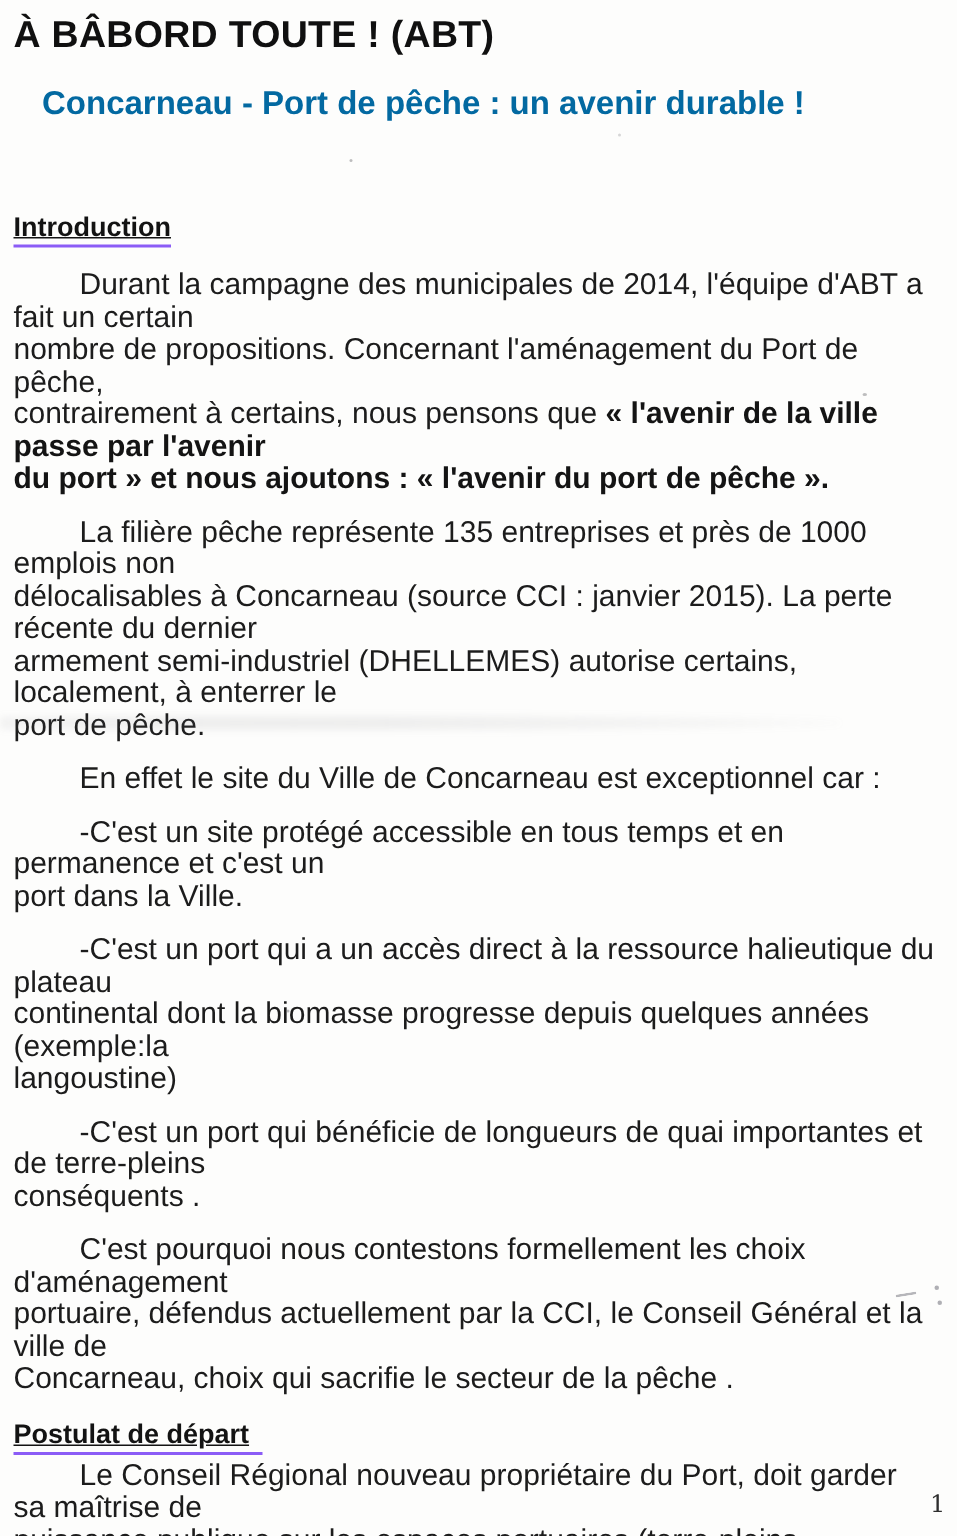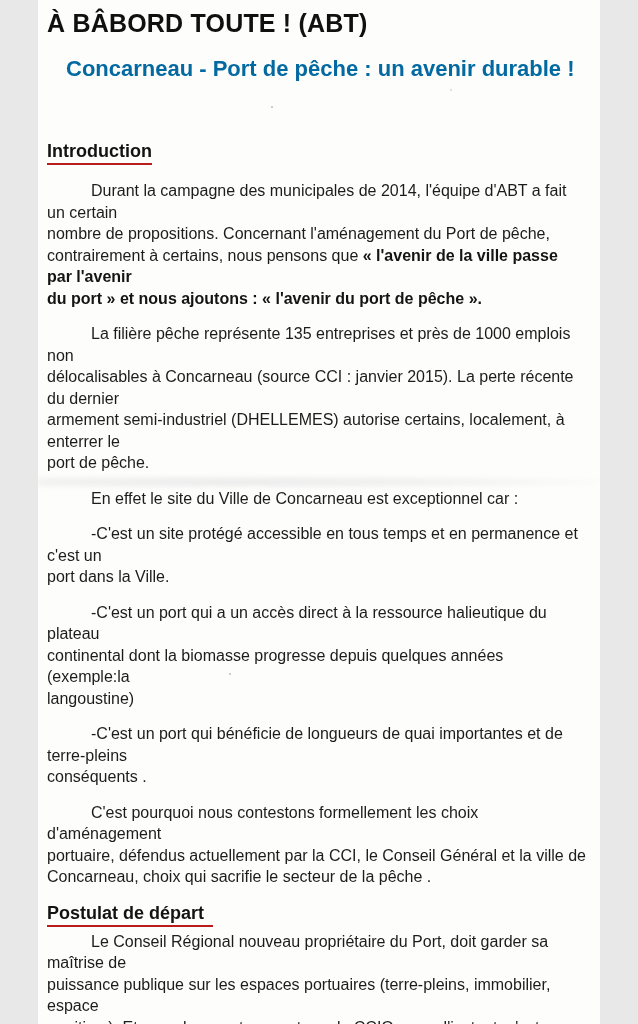--- a/index.html
+++ b/index.html
@@ -3,21 +3,21 @@
 <meta charset="utf-8">
 <style>
   html, body {
     margin: 0;
     padding: 0;
     background: #e8e8e8;
     font-family: "Liberation Sans", sans-serif;
   }
   .page {
     position: relative;
-    width: 562px;
+    width: 638px;
     height: 1024px;
     margin: 0 auto;
     background: #fdfdfc;
     color: #1a1a1a;
     box-sizing: border-box;
     padding: 8px 14px 0 9px;
     overflow: hidden;
   }
   .title {
     font-size: 25px;
@@ -38,26 +38,27 @@
     font-size: 18px;
     line-height: 23px;
     font-weight: 700;
     margin: 0;
     color: #131313;
   }
   .heading-intro { margin: 57px 0 15px 0; }
   .heading-postulat { margin: 14px 0 4px 0; }
   .underlined {
     display: inline-block;
-    border-bottom: 2px solid #b91c1c;
+    border-bottom: 2px solid #8b5cf6;
     padding-bottom: 0px;
+    text-decoration: underline;
   }
   .underline-extend { padding-right: 9px; }
   .para {
-    font-size: 16px;
+    font-size: 20px;
     line-height: 21.5px;
     margin: 0 0 14px 0;
     text-indent: 44px;
     white-space: pre-line;
     color: #1c1c1c;
   }
   .bold { font-weight: 700; color: #141414; }
   .pagenum {
     position: absolute;
     left: 620px;

